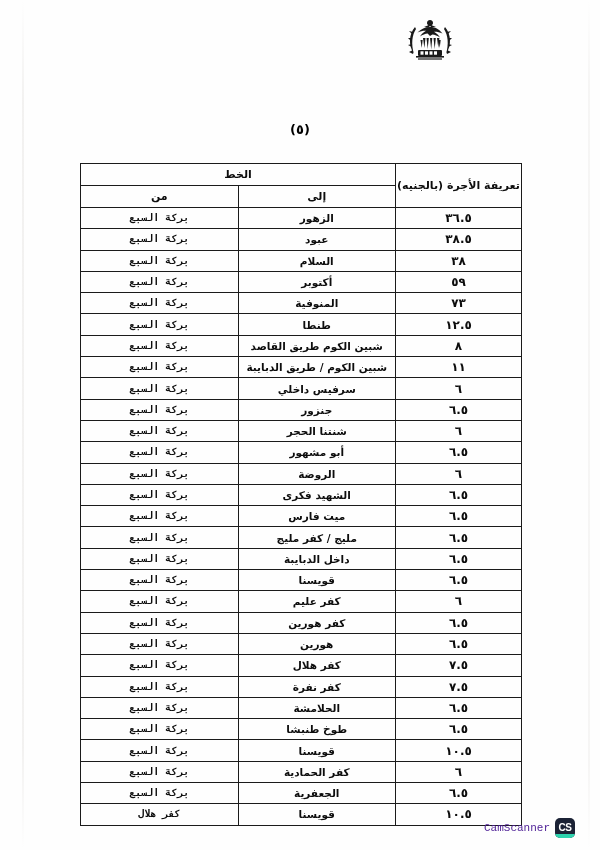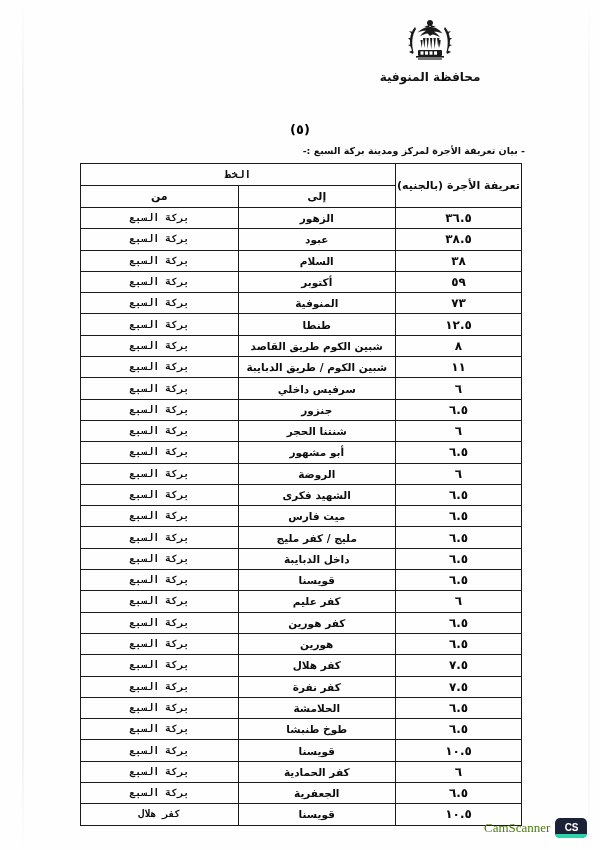--- a/index.html
+++ b/index.html
@@ -93,21 +93,21 @@
   }
   .fare-table th {
     font-size: 11px;
     height: 21px;
   }
   .col-fare { width: 125px; }
   .col-to   { width: 213px; margin-top: 14px; }
   .col-from { width: 104px; }
 
   .th-fare { font-size: 11.5px; }
-  .th-line { font-size: 11.5px; font-family: Liberation Mono, monospace; }
+  .th-line { font-size: 11.5px; }
   .th-sub  { font-size: 11px; }
 
   .fare-table td {
     height: 20.3px;
     font-size: 10.5px;
   }
   td.cell-fare {
     font-size: 12px;
     letter-spacing: 0.5px;
   }
@@ -122,21 +122,21 @@
   
   .camscanner {
     position: absolute;
     left: 484px;
     top: 818px;
     display: flex;
     align-items: center;
     gap: 5px;
   }
   .cs-badge {
-    width: 32px;
+    width: 20px;
     height: 20px;
     border-radius: 5px;
     background: #1b2235;
     position: relative;
     overflow: hidden;
     display: flex;
     align-items: center;
     justify-content: center;
   }
   .cs-badge .cs-text {
@@ -148,23 +148,23 @@
     letter-spacing: -0.3px;
     direction: ltr;
   }
   .cs-badge .cs-teal {
     position: absolute;
     left: 0; right: 0; bottom: 0;
     height: 4px;
     background: #2ed3ae;
   }
   .cs-word {
-    font-family: Liberation Serif, serif;
-    font-size: 13px;
-    color: #4d7c0f;
+    font-family: Liberation Mono, monospace;
+    font-size: 11px;
+    color: #4c1d95;
     direction: ltr;
   }
 </style>
 </head>
 <body>
 
 <div class="page">
   <div class="scan-edge-left"></div>
   <div class="scan-edge-right"></div>
 
@@ -197,26 +197,24 @@
 
         <rect x="16" y="36" width="24" height="6" rx="1"></rect>
         <rect x="18.5" y="37.3" width="3" height="3.4" fill="#fefefe"></rect>
         <rect x="23" y="37.3" width="3" height="3.4" fill="#fefefe"></rect>
         <rect x="27.5" y="37.3" width="3" height="3.4" fill="#fefefe"></rect>
         <rect x="32" y="37.3" width="3" height="3.4" fill="#fefefe"></rect>
         <path d="M14 42 h28 v1.6 h-28 Z"></path>
         <path d="M16 44.4 h24 v1.2 h-24 Z"></path>
       </g>
     </svg>
-    <div class="gov-name">محافظة المنوفية</div>
   </div>
 
   <div class="page-number">(٥)</div>
 
-  <div class="doc-title">- بيان تعريفة الأجرة لمركز ومدينة بركة السبع :-</div>
 
   <table class="fare-table">
     <thead>
       <tr>
         <th class="col-fare th-fare" rowspan="2">تعريفة الأجرة (بالجنيه)</th>
         <th class="th-line" colspan="2">الخط</th>
       </tr>
       <tr>
         <th class="col-to th-sub">إلى</th>
         <th class="col-from th-sub">من</th>

